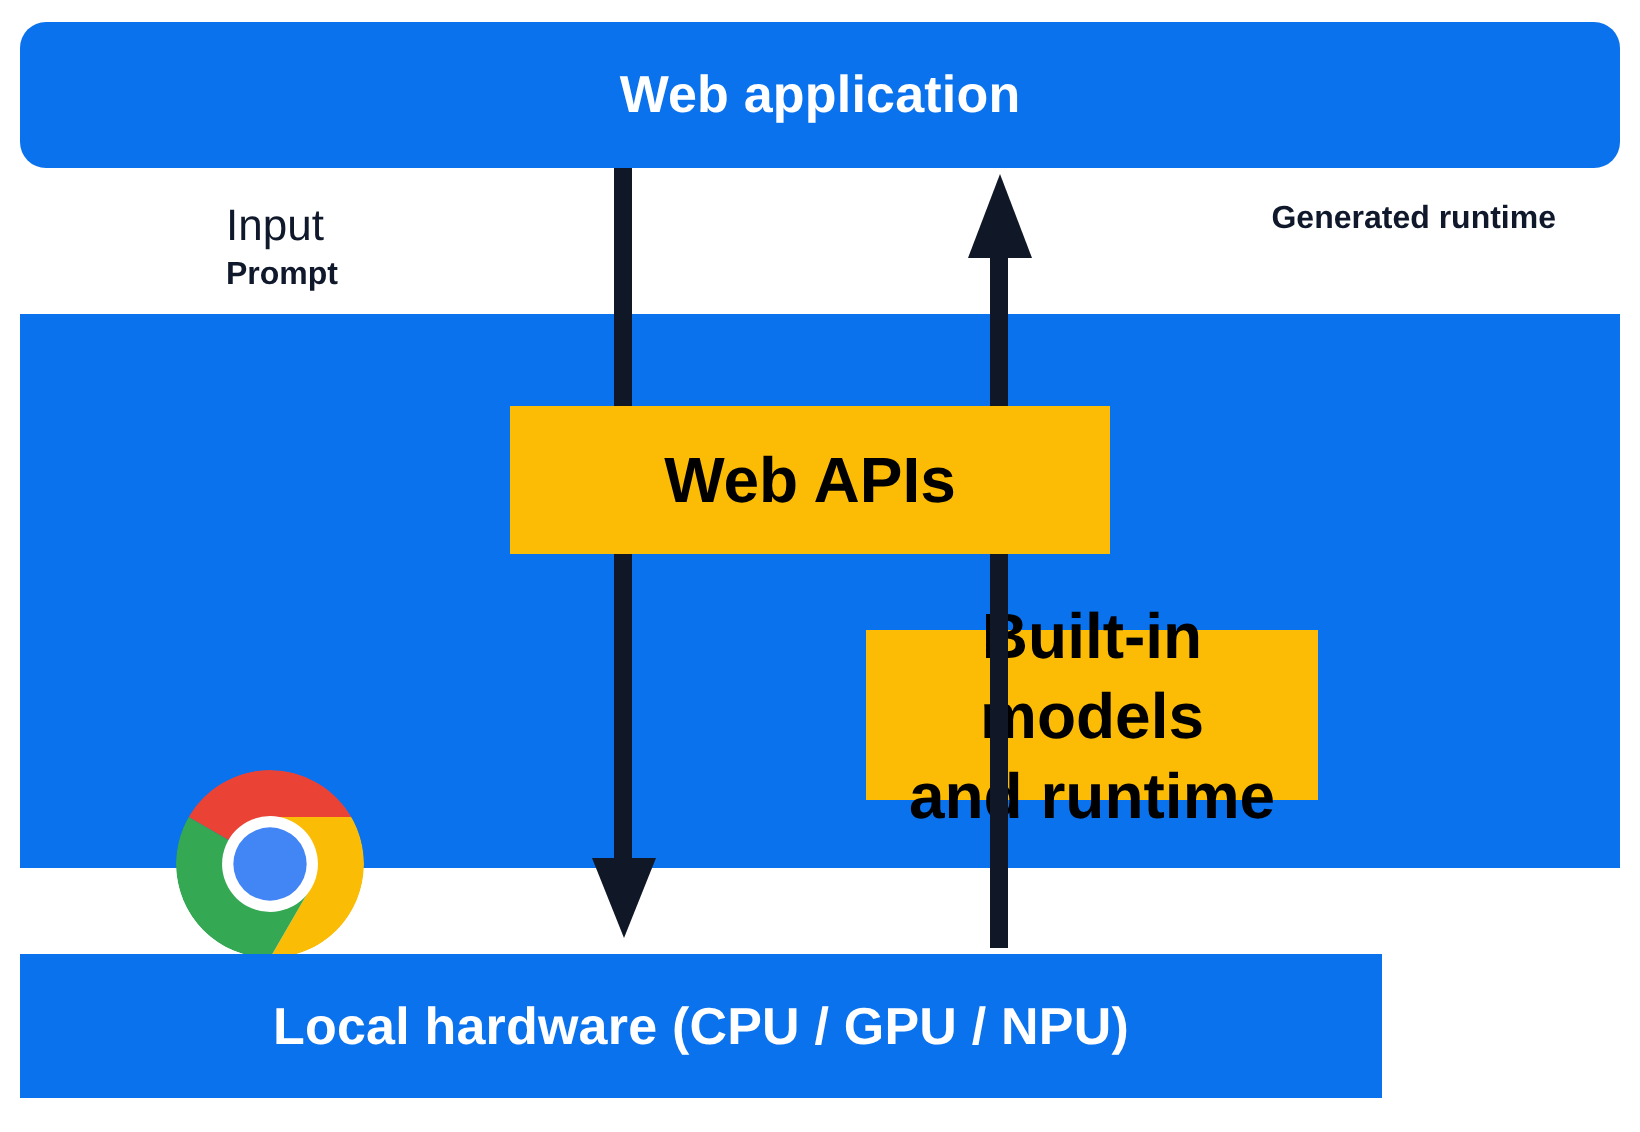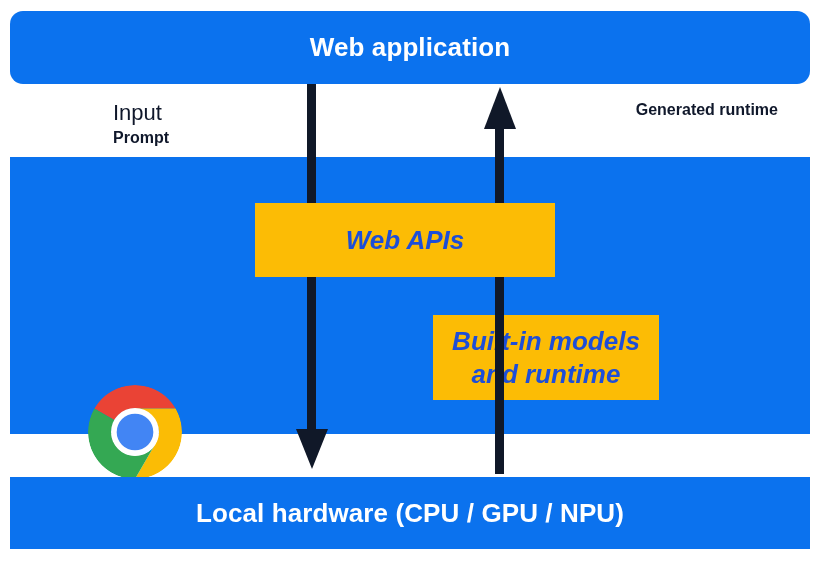--- a/index.html
+++ b/index.html
@@ -36,21 +36,21 @@
   #band-middle {
     left: 10px;
     top: 157px;
     width: 800px;
     height: 277px;
     display: block;
   }
   #band-bottom {
     left: 10px;
     top: 477px;
-    width: 800px;
+    width: 681px;
     height: 72px;
   }
 
   .band-title {
     color: #ffffff;
     font-size: 26px;
     font-weight: bold;
     letter-spacing: 0.1px;
     white-space: nowrap;
   }
@@ -119,26 +119,25 @@
     z-index: 4;
   }
   #box-builtin {
     left: 433px;
     top: 315px;
     width: 226px;
     height: 85px;
     z-index: 2;
   }
   .box-label {
-    color: #1d4ed8;
-    font-size: 26px;
+    color: #000000;
+    font-size: 32px;
     font-weight: bold;
     line-height: 1.25;
     white-space: pre-line;
-    font-style: italic;
   }
 
   
   #chrome-logo {
     position: absolute;
     left: 78px;
     top: 228px;
     width: 94px;
     height: 94px;
   }

